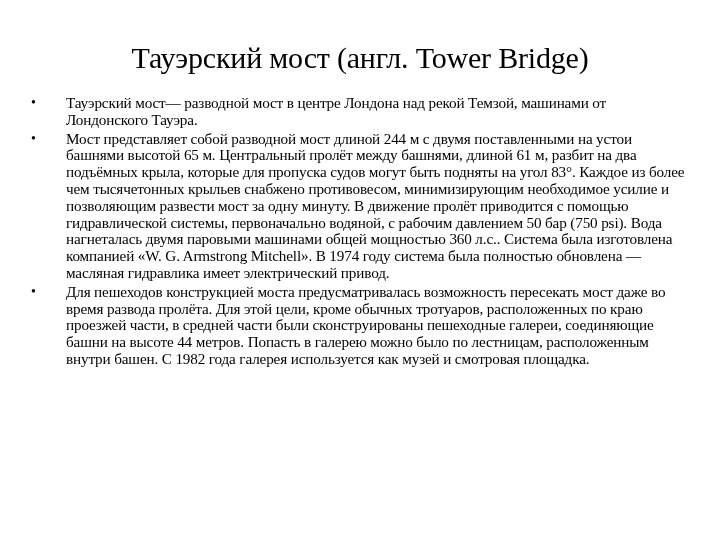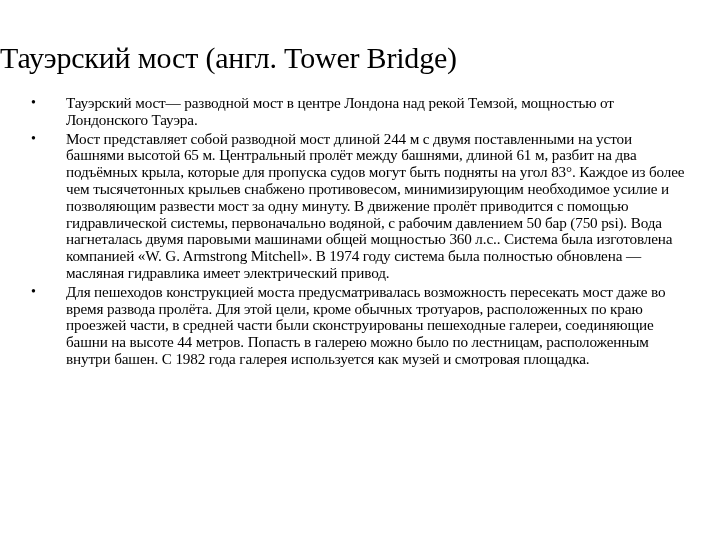--- a/index.html
+++ b/index.html
@@ -13,20 +13,21 @@
       position: relative;
       overflow: hidden;
       font-family: "Liberation Serif", "DejaVu Serif", serif;
       color: #000000;
     }
     .slide-title {
       position: absolute;
       top: 38px;
       left: 0;
       width: 720px;
+      text-align: center;
       font-size: 30px;
       line-height: 40px;
       font-weight: normal;
       margin: 0;
       letter-spacing: -0.2px;
     }
     .bullet-list {
       position: absolute;
       top: 95px;
       left: 30px;
@@ -56,21 +57,21 @@
     }
   </style>
 </head>
 <body>
 
 <h1 class="slide-title">Тауэрский мост (англ. Tower Bridge)</h1>
 
 <ul class="bullet-list">
   <li class="bullet-item">
     <span class="bullet-dot">•</span>
-    <span class="bullet-text">Тауэрский мост— разводной мост в центре Лондона над рекой Темзой, мощностью от Лондонского Тауэра.</span>
+    <span class="bullet-text">Тауэрский мост— разводной мост в центре Лондона над рекой Темзой, машинами от Лондонского Тауэра.</span>
   </li>
   <li class="bullet-item">
     <span class="bullet-dot">•</span>
     <span class="bullet-text">Мост представляет собой разводной мост длиной 244 м с двумя поставленными на устои башнями высотой 65 м. Центральный пролёт между башнями, длиной 61 м, разбит на два подъёмных крыла, которые для пропуска судов могут быть подняты на угол 83°. Каждое из более чем тысячетонных крыльев снабжено противовесом, минимизирующим необходимое усилие и позволяющим развести мост за одну минуту. В движение пролёт приводится с помощью гидравлической системы, первоначально водяной, с рабочим давлением 50 бар (750 psi). Вода нагнеталась двумя паровыми машинами общей мощностью 360 л.с.. Система была изготовлена компанией «W. G. Armstrong Mitchell». В 1974 году система была полностью обновлена — масляная гидравлика имеет электрический привод.</span>
   </li>
   <li class="bullet-item">
     <span class="bullet-dot">•</span>
     <span class="bullet-text">Для пешеходов конструкцией моста предусматривалась возможность пересекать мост даже во время развода пролёта. Для этой цели, кроме обычных тротуаров, расположенных по краю проезжей части, в средней части были сконструированы пешеходные галереи, соединяющие башни на высоте 44 метров. Попасть в галерею можно было по лестницам, расположенным внутри башен. С 1982 года галерея используется как музей и смотровая площадка.</span>
   </li>
 </ul>

